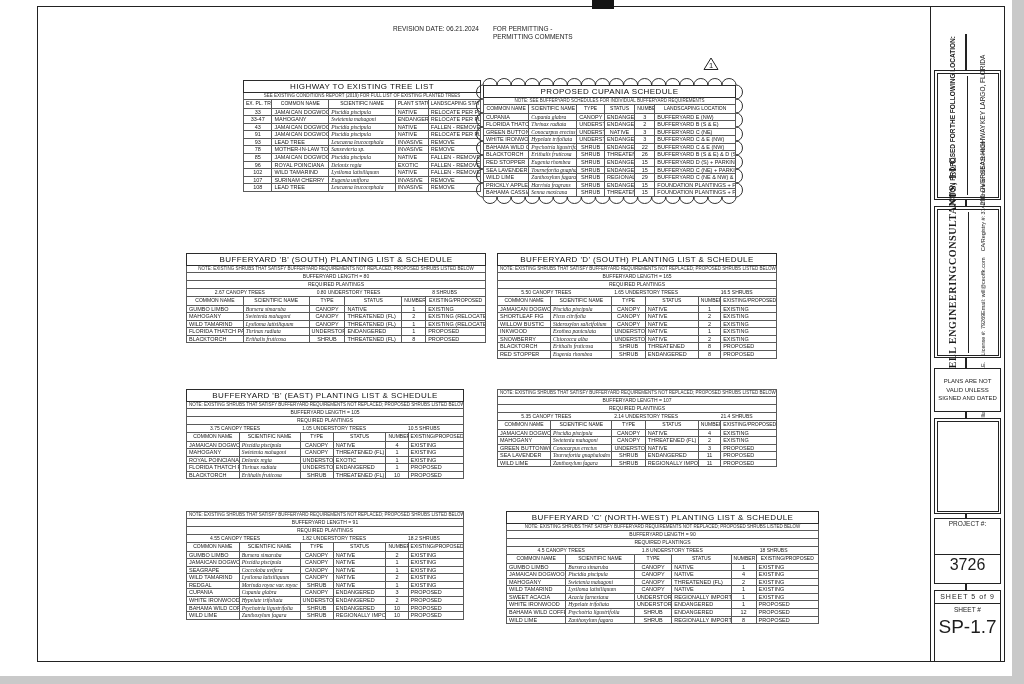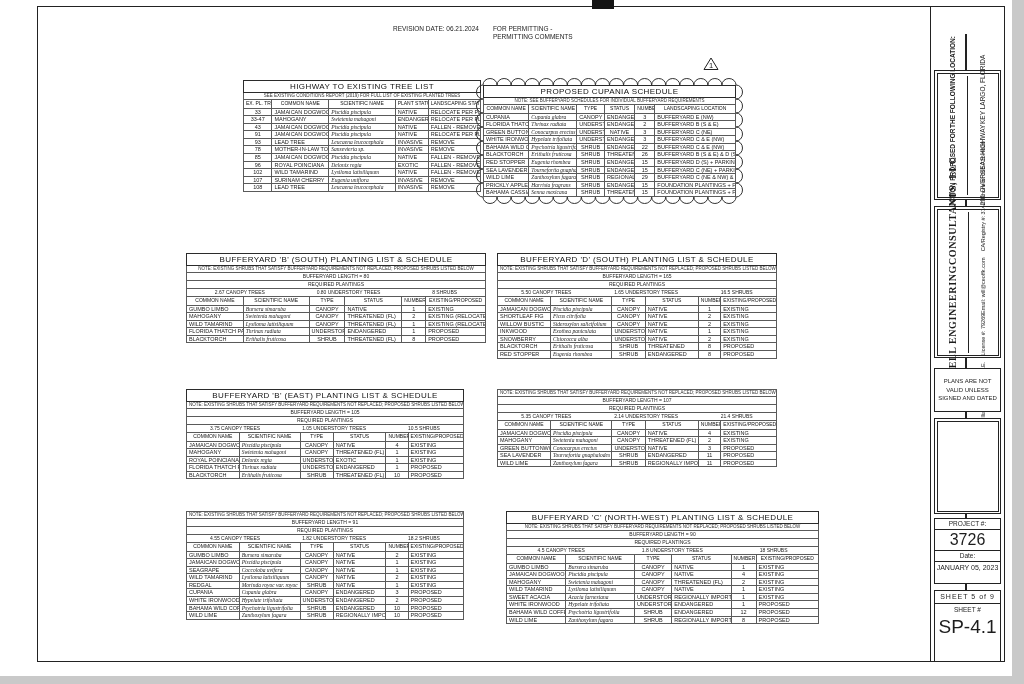--- a/index.html
+++ b/index.html
@@ -914,33 +914,33 @@
 
     <div class="conn" style="top:406px;height:6px;"></div>
 
     <div class="dbox" style="top:412px;height:96px;">
       <div class="inner"></div>
     </div>
 
     <div class="conn" style="top:508px;height:4px;"></div>
 
     <div class="dbox" style="top:512px;height:66px;padding:0;">
-      <div class="hbox" style="height:100%;">
+      <div class="hbox" style="height:100%;gap:25px;">
         <div class="seg proj-label">PROJECT #:</div>
         <div class="seg proj-num">3726</div>
         <div class="seg proj-label">Date:</div>
         <div class="seg proj-date">JANUARY 05, 2023</div>
       </div>
     </div>
 
     <div class="conn" style="top:578px;height:6px;"></div>
 
     <div class="dbox" style="top:584px;height:72px;padding:0;">
       <div class="hbox" style="height:100%;">
         <div class="seg sheet-line">SHEET  5    of  9</div>
         <div class="seg sheet-hash">SHEET #</div>
-        <div class="sheet-code">SP-4.1</div>
+        <div class="sheet-code">SP-1.7</div>
       </div>
     </div>
   </div>
 </div>
 
 <div class="toptab"></div>
 
 </body></html>

